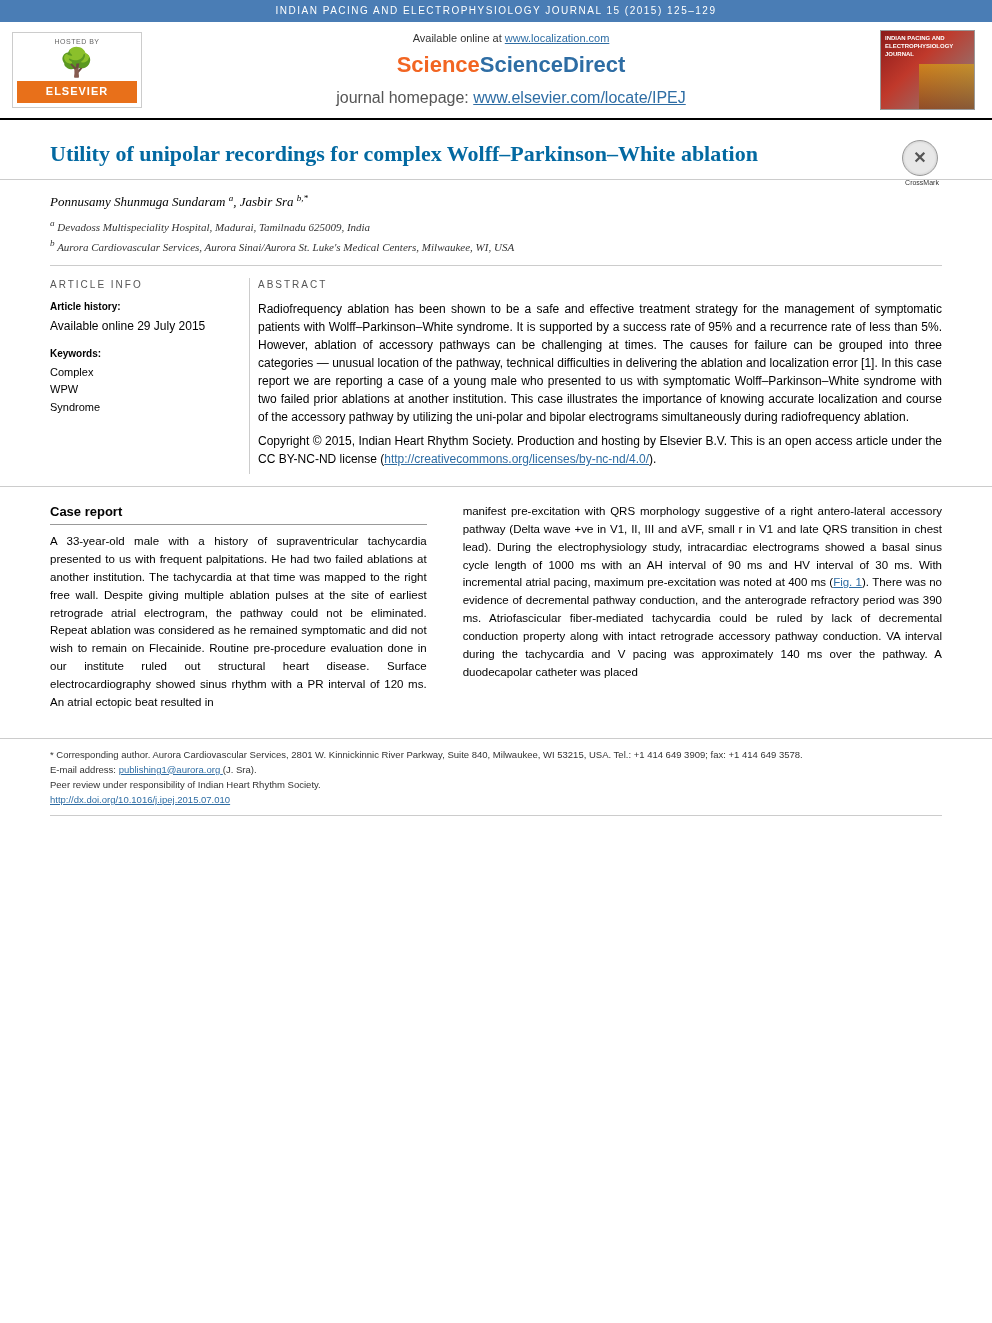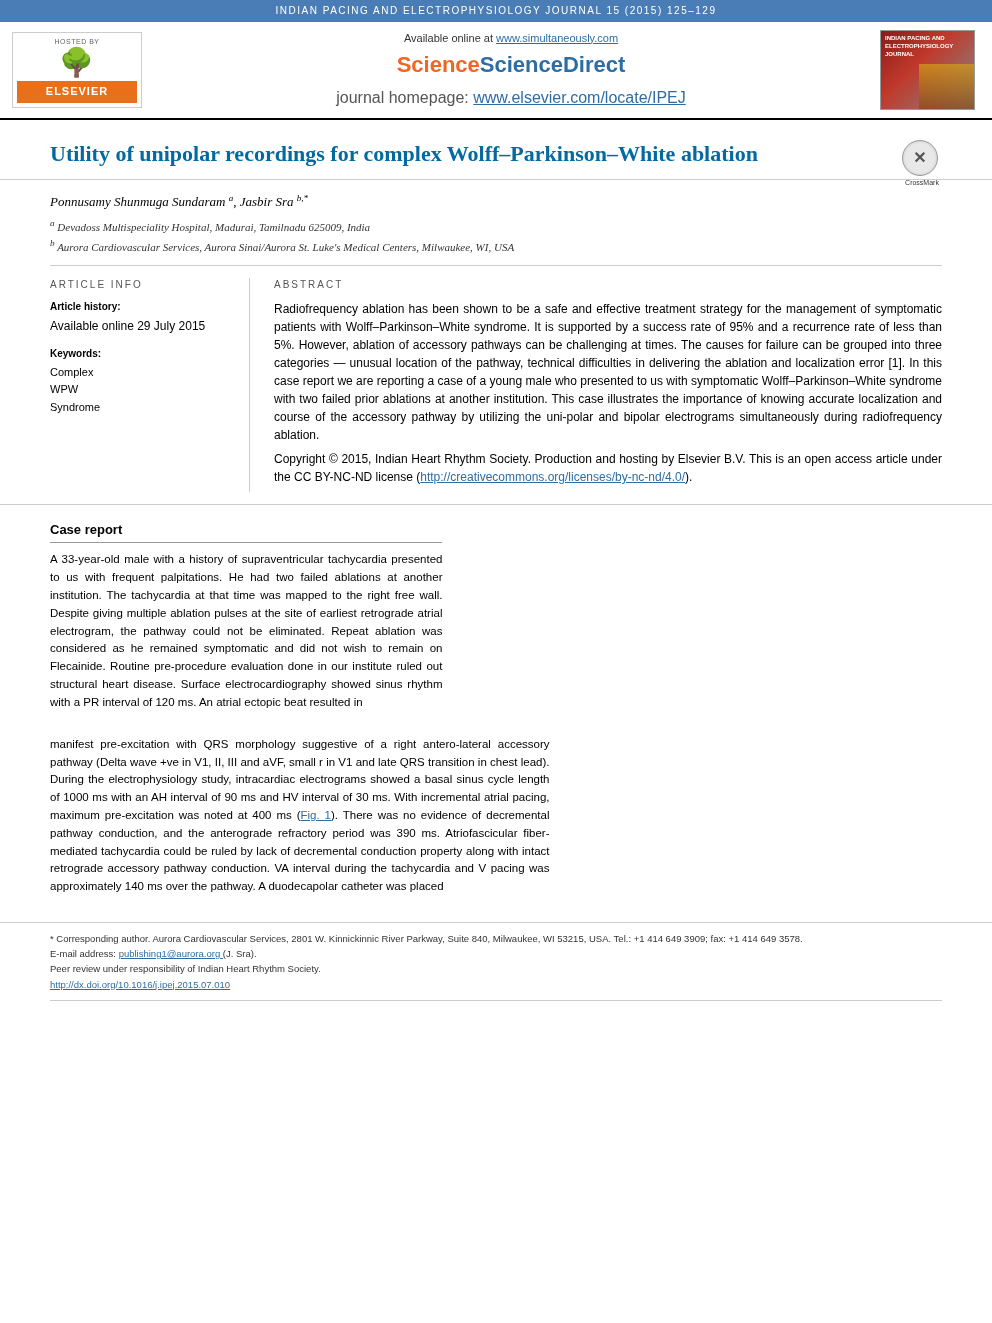--- a/index.html
+++ b/index.html
@@ -240,21 +240,21 @@
     .section-divider {
       height: 1px;
       background: #ccc;
       margin: 0 50px;
     }
 
     
     .article-info-abstract {
       display: flex;
       padding: 12px 50px;
-      gap: 24px;
+      gap: 8px;
       border-bottom: 1px solid #ccc;
     }
 
     .article-info-col {
       width: 200px;
       flex-shrink: 0;
       border-right: 1px solid #ccc;
       padding-right: 16px;
       font-family: Arial, sans-serif;
       font-size: 11px;
@@ -332,22 +332,21 @@
 
     .cc-link {
       color: #2e6da4;
       text-decoration: underline;
     }
 
     
     .main-content {
       display: flex;
       padding: 16px 50px;
-      gap: 24px;
-      flex-direction: column;
+      gap: 36px;
     }
 
     .left-col {
       width: 44%;
     }
 
     .right-col {
       width: 56%;
     }
 
@@ -414,21 +413,21 @@
       <div class="elsevier-hosted">HOSTED BY</div>
       <div class="elsevier-tree">🌳</div>
       <div class="elsevier-logo">ELSEVIER</div>
     </div>
   </div>
 
   <div class="header-center">
     <div class="available-text">
       <span>Available online at</span>
       <a class="sciencedirect-link">
-        <span>www.simultaneously.com</span>
+        <span>www.localization.com</span>
       </a>
     </div>
     <div class="sciencedirect-brand">
       <span style="color:#f26522;">Science</span><span style="color:#2e6da4;">ScienceDirect</span>
     </div>
     <div class="journal-homepage">
       <span>journal homepage:</span>
       <a class="homepage-link">
         <span>www.elsevier.com/locate/IPEJ</span>
       </a>

